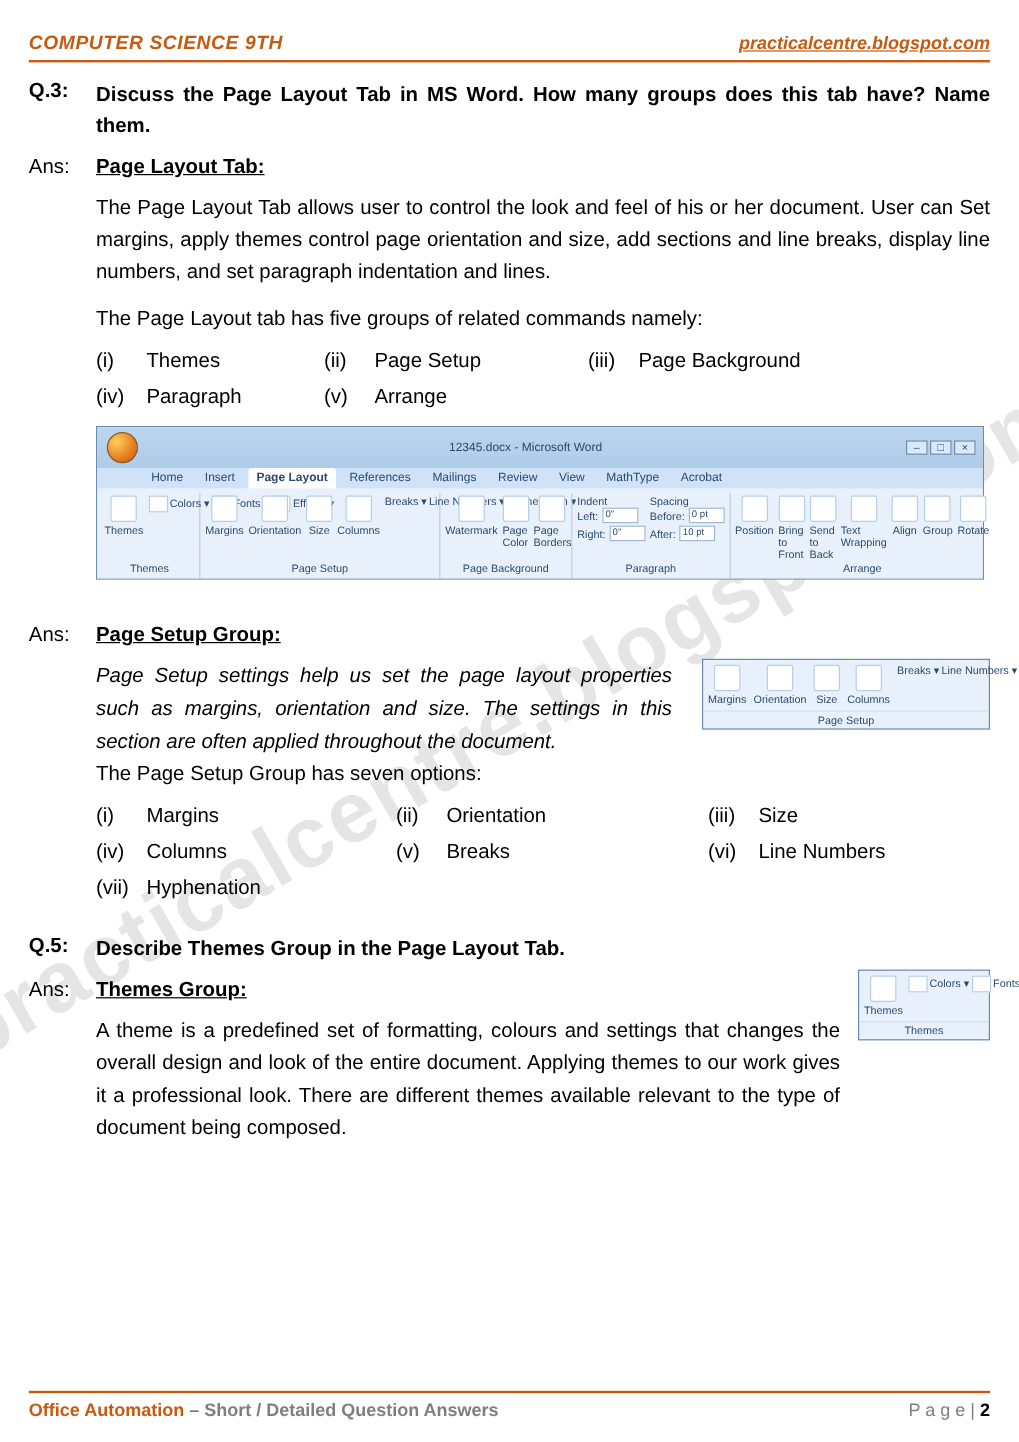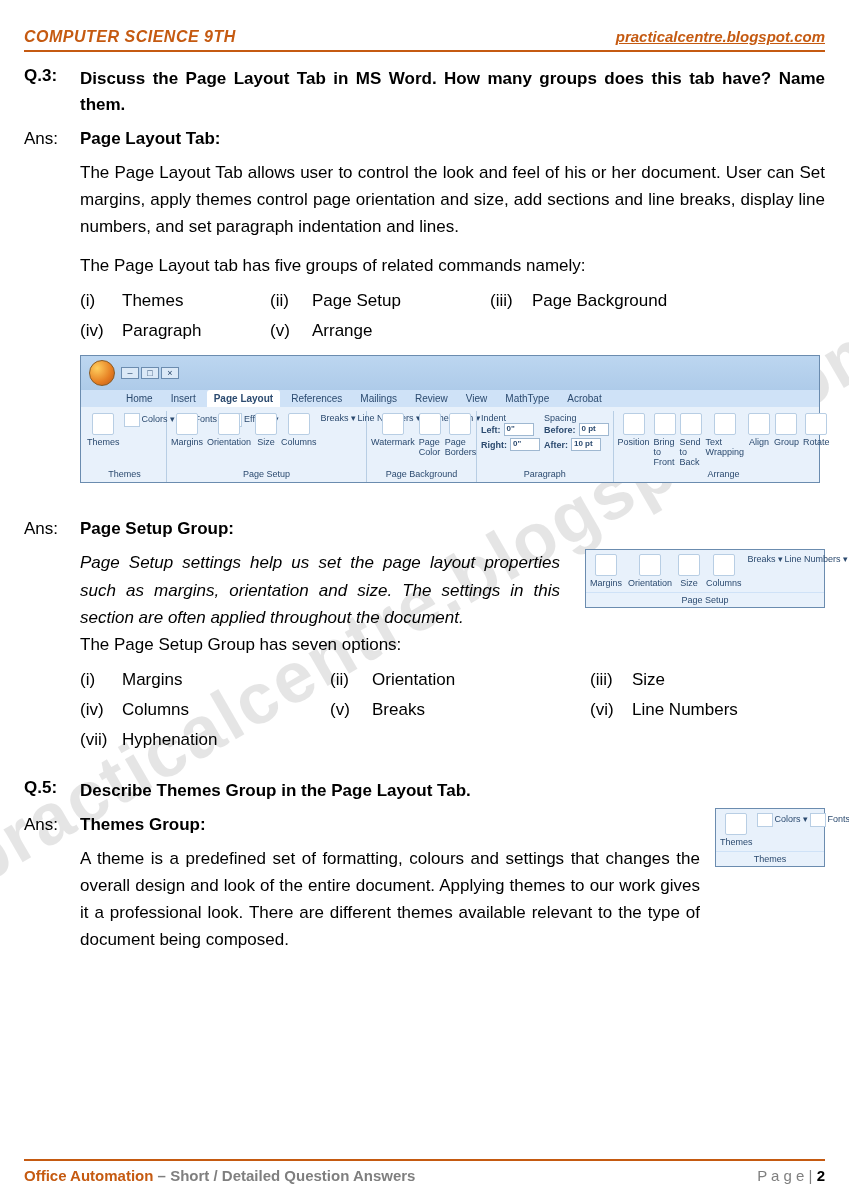--- a/index.html
+++ b/index.html
@@ -45,21 +45,21 @@
     font-weight: bold;
     text-decoration: underline;
     font-size: 15px;
   }
   .qa-block { margin-bottom: 28px; position: relative; }
   .qrow { display: flex; margin-bottom: 10px; }
   .qlabel { width: 56px; flex-shrink: 0; font-weight: bold; }
   .qtext { flex: 1; font-weight: bold; text-align: justify; line-height: 1.55; }
   .arow { display: flex; margin-bottom: 10px; }
   .alabel { width: 56px; flex-shrink: 0; }
-  .aheading { font-weight: bold; }
+  .aheading { font-weight: bold; text-decoration: underline; }
   .abody { margin-left: 56px; line-height: 1.6; text-align: justify; margin-bottom: 12px; }
   .abody-narrow { margin-left: 56px; line-height: 1.6; text-align: justify; width: 480px; font-style: italic; }
   .groups-list {
     margin-left: 56px;
     display: flex;
     flex-wrap: wrap;
     row-gap: 10px;
     margin-bottom: 14px;
   }
   .group-item { display: flex; }
@@ -97,21 +97,21 @@
   .rgroup { border-right: 1px solid #b8cee4; padding: 2px 4px 2px 4px; display: flex; flex-direction: column; }
   .rgroup:last-child { border-right: none; }
   .rgroup-content { display: flex; align-items: flex-start; gap: 4px; flex: 1; }
   .rgroup-label { text-align: center; font-size: 9px; color: #2b4a6f; padding: 2px 0 1px 0; }
   .ricon { width: 22px; height: 22px; background: #fff; border: 1px solid #b8cee4; border-radius: 2px; }
   .ricon-sm { width: 16px; height: 14px; background: #fff; border: 1px solid #b8cee4; display: inline-block; vertical-align: middle; margin-right: 2px; }
   .rstack { display: flex; flex-direction: row; gap: 2px; font-size: 9px; color: #2b4a6f; }
   .rstack span { white-space: nowrap; }
   .rbtn { display: flex; flex-direction: column; align-items: center; font-size: 9px; color: #2b4a6f; gap: 2px; }
   .indent-spacing { font-size: 9px; color: #2b4a6f; }
-  .indent-spacing .row { display: flex; align-items: center; gap: 3px; margin-bottom: 2px; font-weight: bold; }
+  .indent-spacing .row { display: flex; align-items: center; gap: 3px; margin-bottom: 2px; }
   .num-input { width: 30px; height: 13px; border: 1px solid #9fb8d1; background: #fff; font-size: 8px; padding: 0 2px; }
 
   .mini-ribbon {
     position: absolute;
     right: 0;
     top: 30px;
     width: 240px;
     border: 1px solid #6b8caf;
     background: #e8f1fb;
     font-size: 9px;
@@ -191,20 +191,21 @@
       </div>
     <div class="group-item w2">
         <span class="num">(v)</span>
         <span>Arrange</span>
       </div>
   </div>
 
   <div class="ribbon">
     <div class="ribbon-title">
       <div class="office-btn"></div>
+      <span class="doc-title">12345.docx - Microsoft Word</span>
       <div class="win-controls">
         <span>–</span>
         <span>□</span>
         <span>×</span>
       </div>
     </div>
     <div class="ribbon-tabs">
       <span>Home</span>
       <span>Insert</span>
       <span class="active">Page Layout</span>

